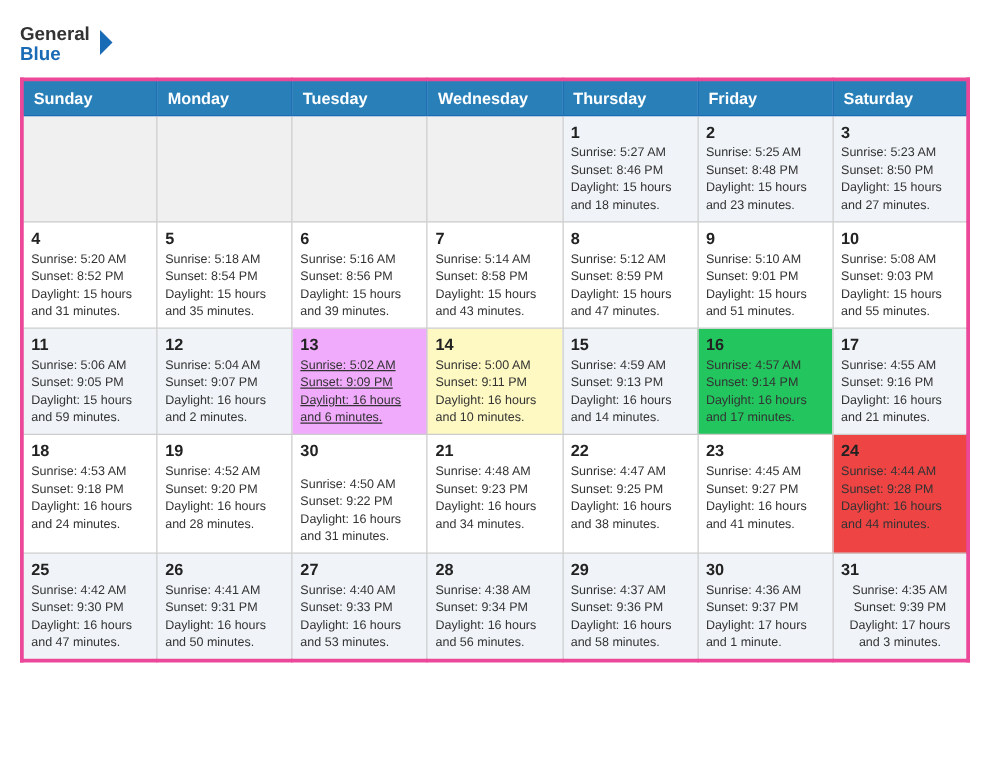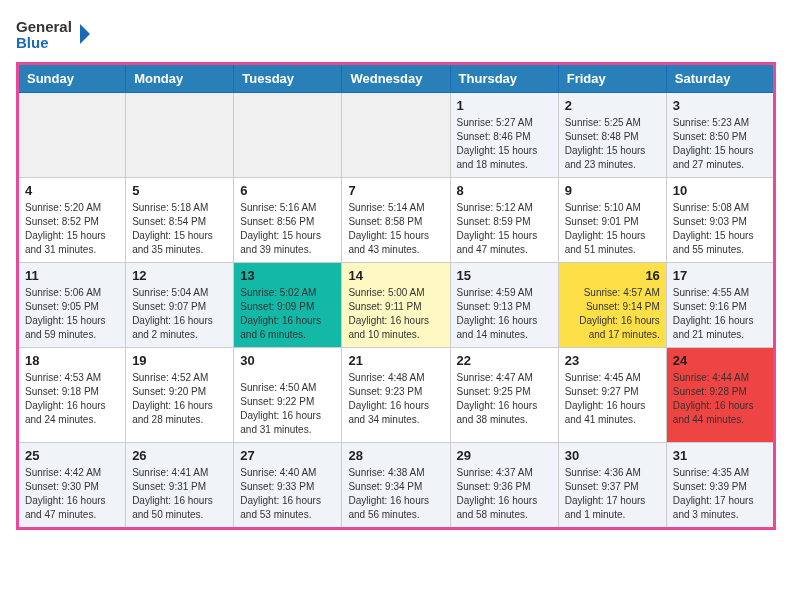--- a/index.html
+++ b/index.html
@@ -194,42 +194,42 @@
 Daylight: 15 hours
 and 59 minutes.</div>
         </td>
         <td style="background-color: rgb(240, 244, 248);">
           <div class="day-number">12</div>
           <div class="day-info" style="white-space: pre-line;">Sunrise: 5:04 AM
 Sunset: 9:07 PM
 Daylight: 16 hours
 and 2 minutes.</div>
         </td>
-        <td style="background-color: #14b8a6; margin-top: 48px;">
+        <td style="background-color: #f0abfc; margin-top: 48px;">
           <div class="day-number">13</div>
-          <div class="day-info" style="white-space: pre-line;">Sunrise: 5:02 AM
+          <div class="day-info" style="white-space: pre-line; text-decoration: underline;">Sunrise: 5:02 AM
 Sunset: 9:09 PM
 Daylight: 16 hours
 and 6 minutes.</div>
         </td>
         <td style="background-color: #fef9c3;">
           <div class="day-number">14</div>
           <div class="day-info" style="white-space: pre-line;">Sunrise: 5:00 AM
 Sunset: 9:11 PM
 Daylight: 16 hours
 and 10 minutes.</div>
         </td>
         <td style="background-color: rgb(240, 244, 248);">
           <div class="day-number">15</div>
           <div class="day-info" style="white-space: pre-line;">Sunrise: 4:59 AM
 Sunset: 9:13 PM
 Daylight: 16 hours
 and 14 minutes.</div>
         </td>
-        <td style="background-color: #fde047; text-align: right;">
+        <td style="background-color: #22c55e;">
           <div class="day-number">16</div>
           <div class="day-info" style="white-space: pre-line;">Sunrise: 4:57 AM
 Sunset: 9:14 PM
 Daylight: 16 hours
 and 17 minutes.</div>
         </td>
         <td style="background-color: rgb(240, 244, 248);">
           <div class="day-number">17</div>
           <div class="day-info" style="white-space: pre-line;">Sunrise: 4:55 AM
 Sunset: 9:16 PM
@@ -326,20 +326,20 @@
         </td>
         <td style="background-color: rgb(240, 244, 248);">
           <div class="day-number">30</div>
           <div class="day-info" style="white-space: pre-line;">Sunrise: 4:36 AM
 Sunset: 9:37 PM
 Daylight: 17 hours
 and 1 minute.</div>
         </td>
         <td style="background-color: rgb(240, 244, 248);">
           <div class="day-number">31</div>
-          <div class="day-info" style="white-space: pre-line;">Sunrise: 4:35 AM
+          <div class="day-info" style="white-space: pre-line; text-align: center;">Sunrise: 4:35 AM
 Sunset: 9:39 PM
 Daylight: 17 hours
 and 3 minutes.</div>
         </td>
       </tr>
     </tbody>
 </table>
 
 </body></html>

